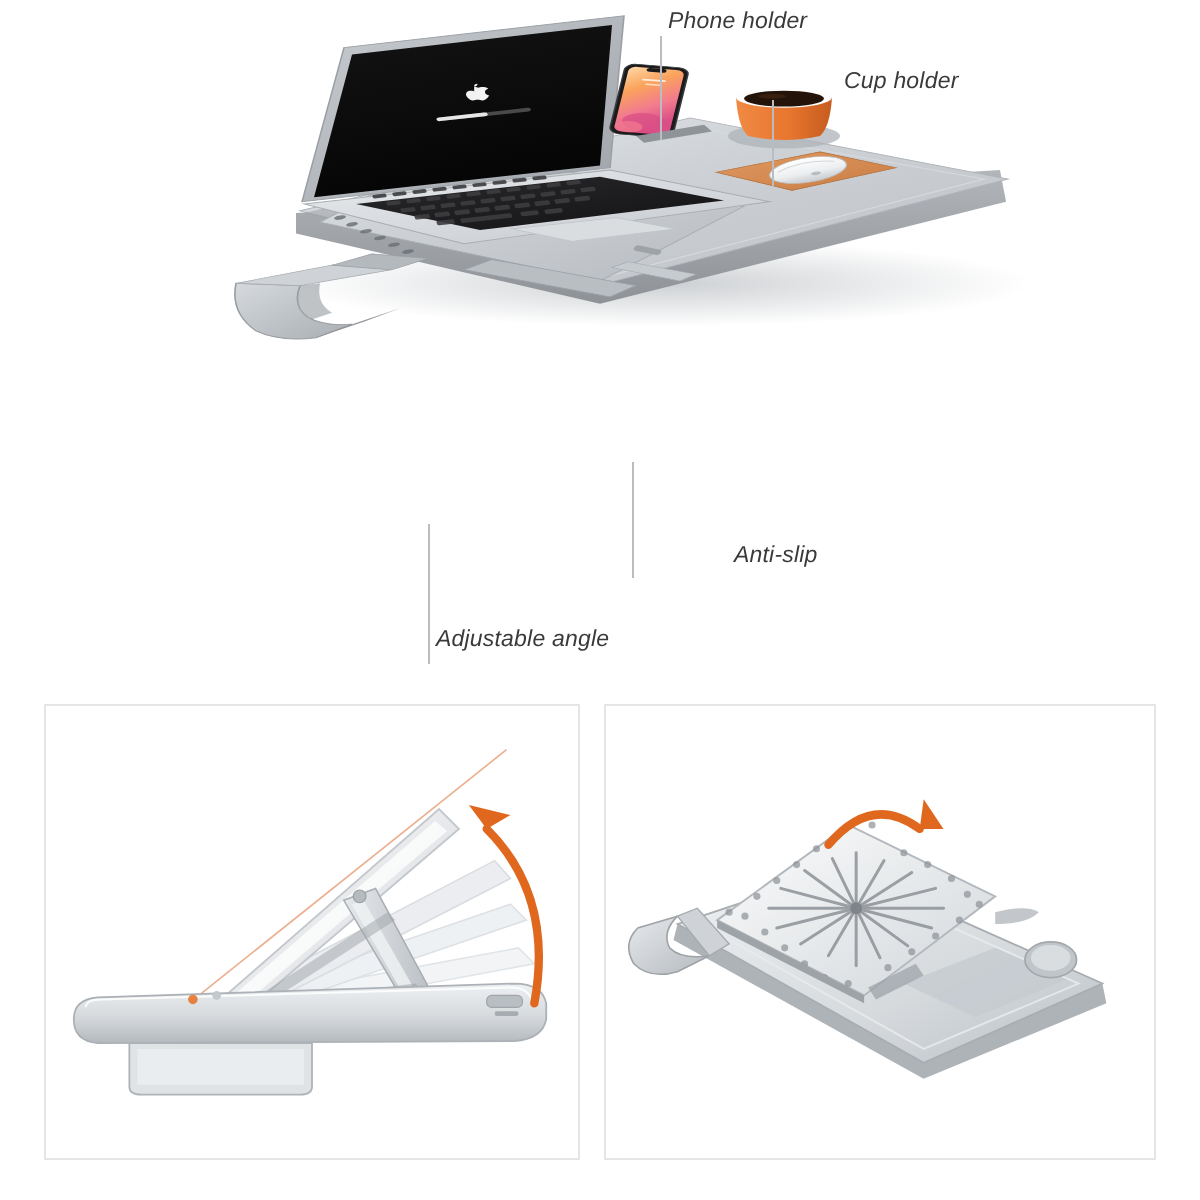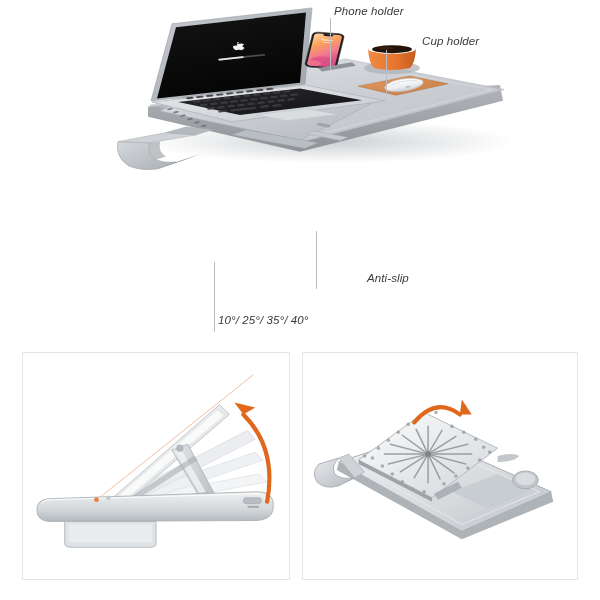--- a/index.html
+++ b/index.html
@@ -262,21 +262,21 @@
   <div class="leader" style="left:316px;top:231px;height:58px;"></div>
   <div class="leader" style="left:214px;top:262px;height:70px;"></div>
 
   <div class="callout" style="left:334px;top:4px;">Phone holder</div>
 
   <div class="callout" style="left:390px;top:34px;margin-left:32px;">Cup holder</div>
 
   <div class="callout" style="left:320px;top:271px;margin-left:47px;">Anti-slip</div>
 
   <div class="callout two-line" style="left:218px;top:312px;">
-    <div>10°/ 25°/ 35°/ 40°</div>
+    <div>Adjustable angle</div>
   </div>
 
   <div class="panel" style="left:22px;top:352px;width:268px;height:228px;">
     <svg class="svg-fill" viewBox="0 0 268 228" preserveAspectRatio="none">
       <defs>
         <linearGradient id="baseBoardG" x1="0" y1="0" x2="0" y2="1">
           <stop offset="0%" stop-color="#eef0f2"></stop>
           <stop offset="55%" stop-color="#d6dadd"></stop>
           <stop offset="100%" stop-color="#b4b9be"></stop>
         </linearGradient>

